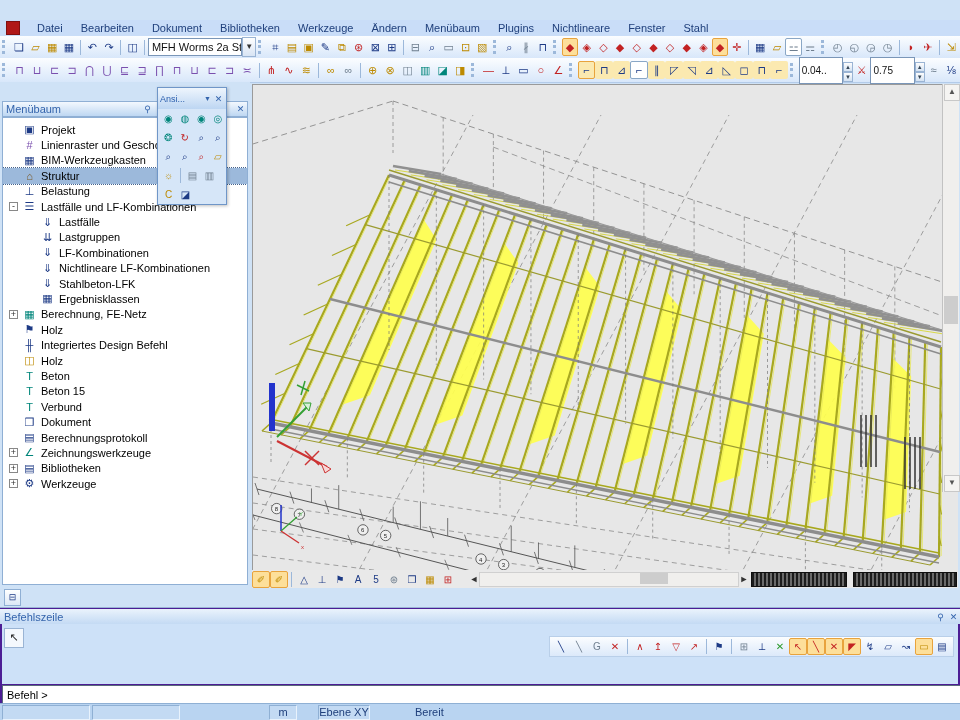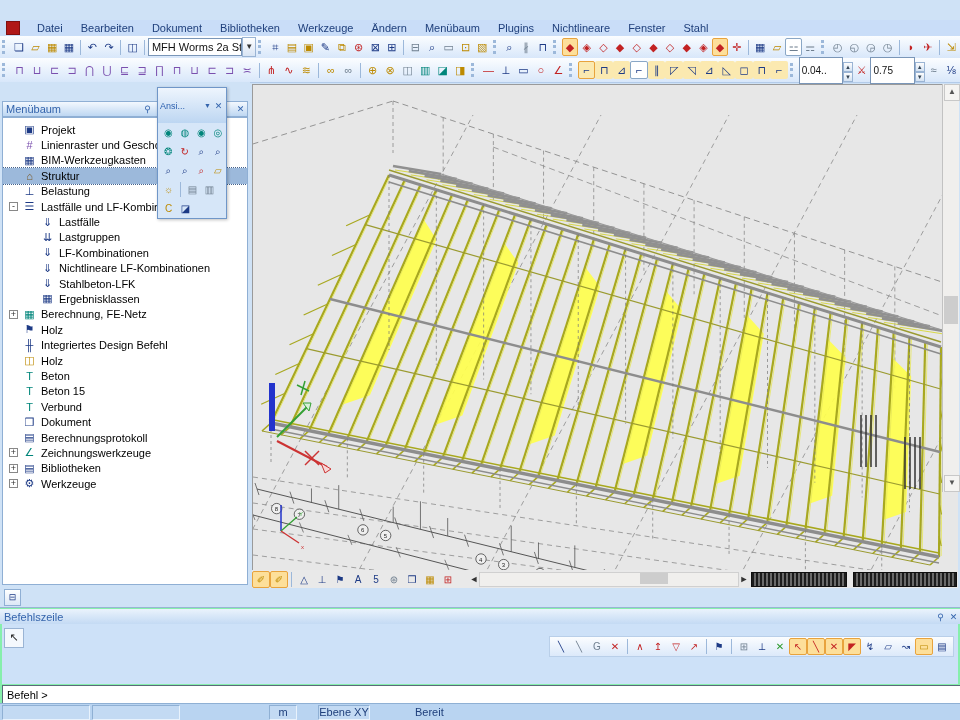--- a/index.html
+++ b/index.html
@@ -52,26 +52,26 @@
   #vscroll-below{left:942px;top:492px;width:16px;height:78px;background:#e7e7e7;}
   #vstrip{left:252px;top:570px;width:706px;height:18px;background:#e9e9e9;display:flex;align-items:center;border-top:1px solid #cicaca;}
   #vstrip .ti{width:16px;height:15px;line-height:15px;font-size:10px;}
   #hleft{margin-left:12px;font-size:9px;color:#333;width:10px;text-align:center;}
   #htrack{width:258px;height:13px;background:#f0efed;border:1px solid #d0d0d0;position:relative;}
   #hthumb{position:absolute;left:160px;top:0px;width:28px;height:11px;background:#cdcdcd;}
   #hright{font-size:9px;color:#333;width:10px;text-align:center;}
   .darkbox{height:13px;border:1px solid #101010;background:repeating-linear-gradient(90deg,#1c1c1c 0 2px,#6a6a6a 2px 4px);}
   
   #palette{left:157px;top:87px;width:68px;background:#d6e6f8;border:1px solid #6f96c8;box-shadow:1px 1px 3px rgba(0,0,0,.25);z-index:30;}
-  #pal-head{height:13px;background:linear-gradient(#eef5fd,#bdd6f2);display:flex;align-items:center;font-size:9px;color:#2b5fae;padding:11px 2px;}
+  #pal-head{height:13px;background:linear-gradient(#eef5fd,#bdd6f2);display:flex;align-items:center;font-size:9px;color:#2b5fae;padding:4px 2px;}
   #pal-head .hbtn{width:11px;}
   .pal-row{height:19px;display:flex;align-items:center;padding-left:2px;}
   .pal-row .ti{width:15px;height:15px;line-height:15px;font-size:10px;}
   
-  #cmdpanel{left:0;top:607px;width:960px;height:96px;background:#86efac;border-top:1px solid #9ab4d4;}
+  #cmdpanel{left:0;top:607px;width:960px;height:96px;background:#4c1d95;border-top:1px solid #9ab4d4;}
   #cmd-head{left:0;top:1px;width:960px;height:15px;display:flex;align-items:center;font-size:11px;color:#3464ac;padding-left:4px;box-sizing:border-box;background:linear-gradient(#eaf3fc,#c4daf4);}
   #cmd-head .right{margin-left:auto;display:flex;}
   #cmd-body{left:2px;top:16px;width:956px;height:60px;background:#cde1f8;}
   #cursor-btn{left:2px;top:4px;width:18px;height:18px;background:#f4f8fd;border:1px solid #9ab4d4;font-size:11px;line-height:17px;text-align:center;color:#222;}
   #snapbar{right:4px;top:12px;position:absolute;display:flex;align-items:center;background:linear-gradient(#fbfdff,#dcE9fa);border:1px solid #b9cfe9;padding:1px 2px;}
   #snapbar .ti{width:16px;height:15px;line-height:15px;font-size:10px;}
   #cmd-input{left:2px;top:77px;width:954px;height:17px;background:#fff;border:1px solid #5a6a7a;font-size:11px;font-family:"Liberation Sans",sans-serif;padding:0 4px;color:#000;}
   
   #statusbar{left:0;top:703px;width:960px;height:17px;background:#b9d4f1;border-top:1px solid #8fb0d4;display:flex;align-items:center;font-size:11px;color:#20407c;}
   .scell{height:13px;margin:0 1px;border:1px solid;border-color:#8fb0d4 #e8f2fc #e8f2fc #8fb0d4;background:#c3daf3;text-align:center;line-height:13px;}

